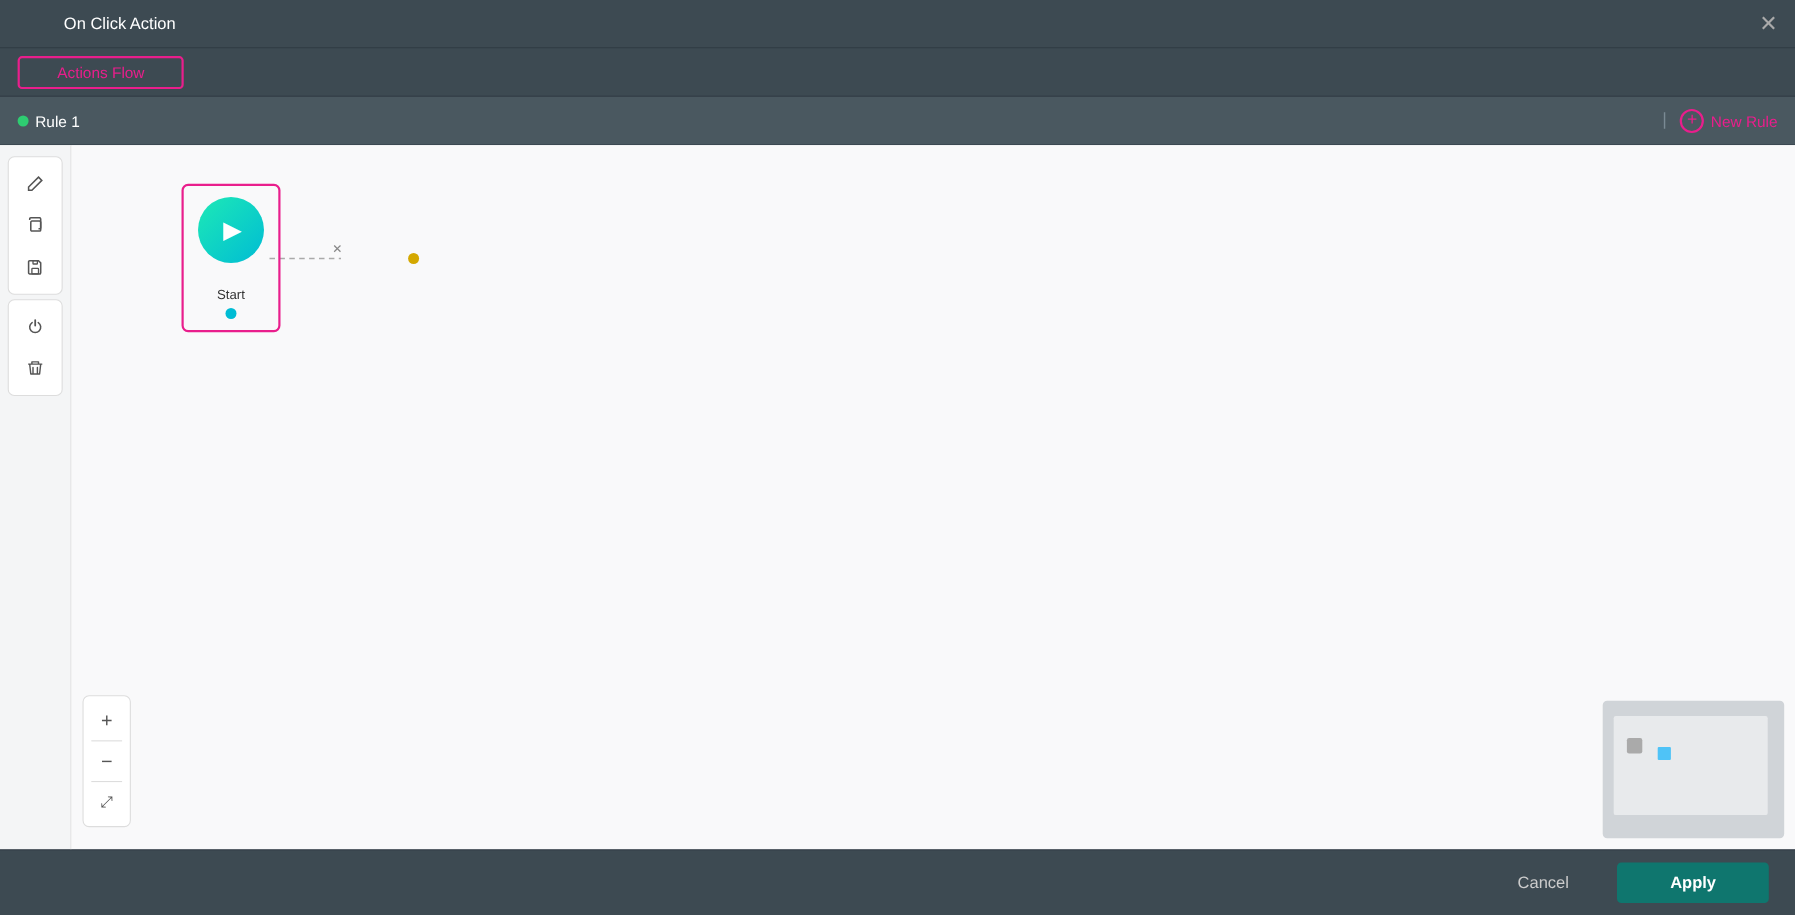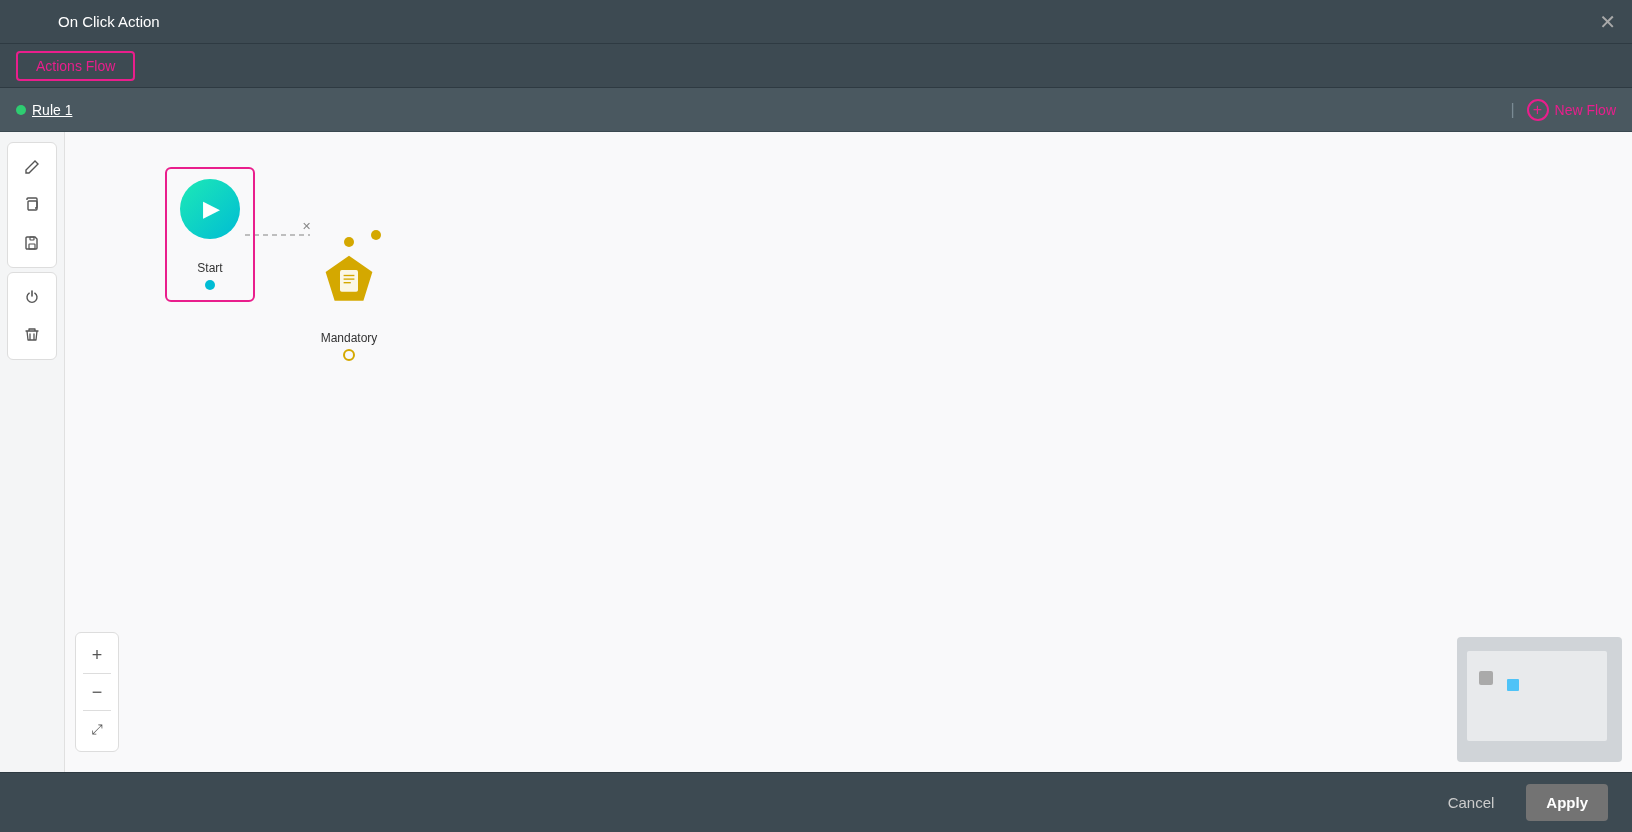--- a/index.html
+++ b/index.html
@@ -37,21 +37,21 @@
       display: flex;
       align-items: center;
       padding: 0 16px;
       border-bottom: 1px solid #2e3a42;
     }
     .tab-button {
       border: 2px solid #e91e8c;
       background: transparent;
       color: #e91e8c;
       border-radius: 4px;
-      padding: 5px 18px;
+      padding: 5px 34px;
       font-size: 14px;
       cursor: pointer;
       font-weight: 500;
     }
 
     
     .rule-bar {
       background: #4a5860;
       height: 44px;
       display: flex;
@@ -60,21 +60,20 @@
       padding: 0 16px;
       border-bottom: 1px solid #3a4850;
     }
     .rule-tab {
       display: flex;
       align-items: center;
       gap: 6px;
       color: #fff;
       font-size: 14px;
       font-weight: 500;
-      text-decoration: underline;
     }
     .rule-dot {
       width: 10px;
       height: 10px;
       background: #2ecc71;
       border-radius: 50%;
     }
     .new-rule-btn {
       display: flex;
       align-items: center;
@@ -303,39 +302,39 @@
     }
 
     
     .bottom-bar {
       background: #3d4a52;
       height: 60px;
       display: flex;
       align-items: center;
       justify-content: flex-end;
       padding: 0 24px;
-      gap: 12px;
+      gap: 24px;
       border-top: 1px solid #2e3a42;
     }
     .cancel-btn {
       background: transparent;
       border: none;
       color: #ccc;
       font-size: 15px;
       cursor: pointer;
       padding: 8px 20px;
     }
     .apply-btn {
-      background: #737373;
+      background: #0f766e;
       border: none;
       color: white;
       font-size: 15px;
       font-weight: 600;
       cursor: pointer;
-      padding: 10px 20px;
+      padding: 10px 48px;
       border-radius: 4px;
     }
 
     
     .svg-connection {
       position: absolute;
       top: 0;
       left: 0;
       width: 100%;
       height: 100%;
@@ -356,21 +355,21 @@
 
 <div class="rule-bar">
   <div class="rule-tab">
     <div class="rule-dot"></div>
     <span>Rule 1</span>
   </div>
   <div class="rule-bar-right">
     <span class="separator-v">|</span>
     <button class="new-rule-btn">
       <div class="plus-circle">+</div>
-      <span>New Flow</span>
+      <span>New Rule</span>
     </button>
   </div>
 </div>
 
 <div class="canvas-wrapper">
 
   <div class="left-toolbar">
     <div class="toolbar-group-top">
       <button class="toolbar-icon-btn" title="Edit">
         <svg width="16" height="16" viewBox="0 0 16 16" fill="none" xmlns="http://www.w3.org/2000/svg">
@@ -417,36 +416,20 @@
     </svg>
 
     <div class="start-node">
       <div class="start-circle">
         <span class="start-play">▶</span>
       </div>
       <span class="node-label">Start</span>
       <div class="node-dot-bottom"></div>
     </div>
 
-    <div class="mandatory-node">
-      <div class="mandatory-dot-top"></div>
-      <div class="mandatory-icon-wrap">
-        <svg class="pentagon-svg" viewBox="0 0 60 58">
-
-          <polygon points="30,2 56,20 46,52 14,52 4,20" fill="#d4a800"></polygon>
-
-          <rect x="20" y="18" width="20" height="24" rx="2" fill="white" opacity="0.9"></rect>
-          <line x1="24" y1="24" x2="36" y2="24" stroke="#d4a800" stroke-width="1.5"></line>
-          <line x1="24" y1="28" x2="36" y2="28" stroke="#d4a800" stroke-width="1.5"></line>
-          <line x1="24" y1="32" x2="32" y2="32" stroke="#d4a800" stroke-width="1.5"></line>
-        </svg>
-      </div>
-      <span class="node-label">Mandatory</span>
-      <div class="mandatory-dot-bottom"></div>
-    </div>
 
     <div class="minimap">
       <div class="minimap-inner">
         <div class="minimap-node-start"></div>
         <div class="minimap-node-mandatory"></div>
       </div>
     </div>
 
     <div style="position:absolute;bottom:20px;left:10px;display:flex;flex-direction:column;align-items:center;background:#fff;border:1px solid #ddd;border-radius:6px;padding:4px 0;width:44px;">
       <button class="zoom-btn" title="Zoom In">

